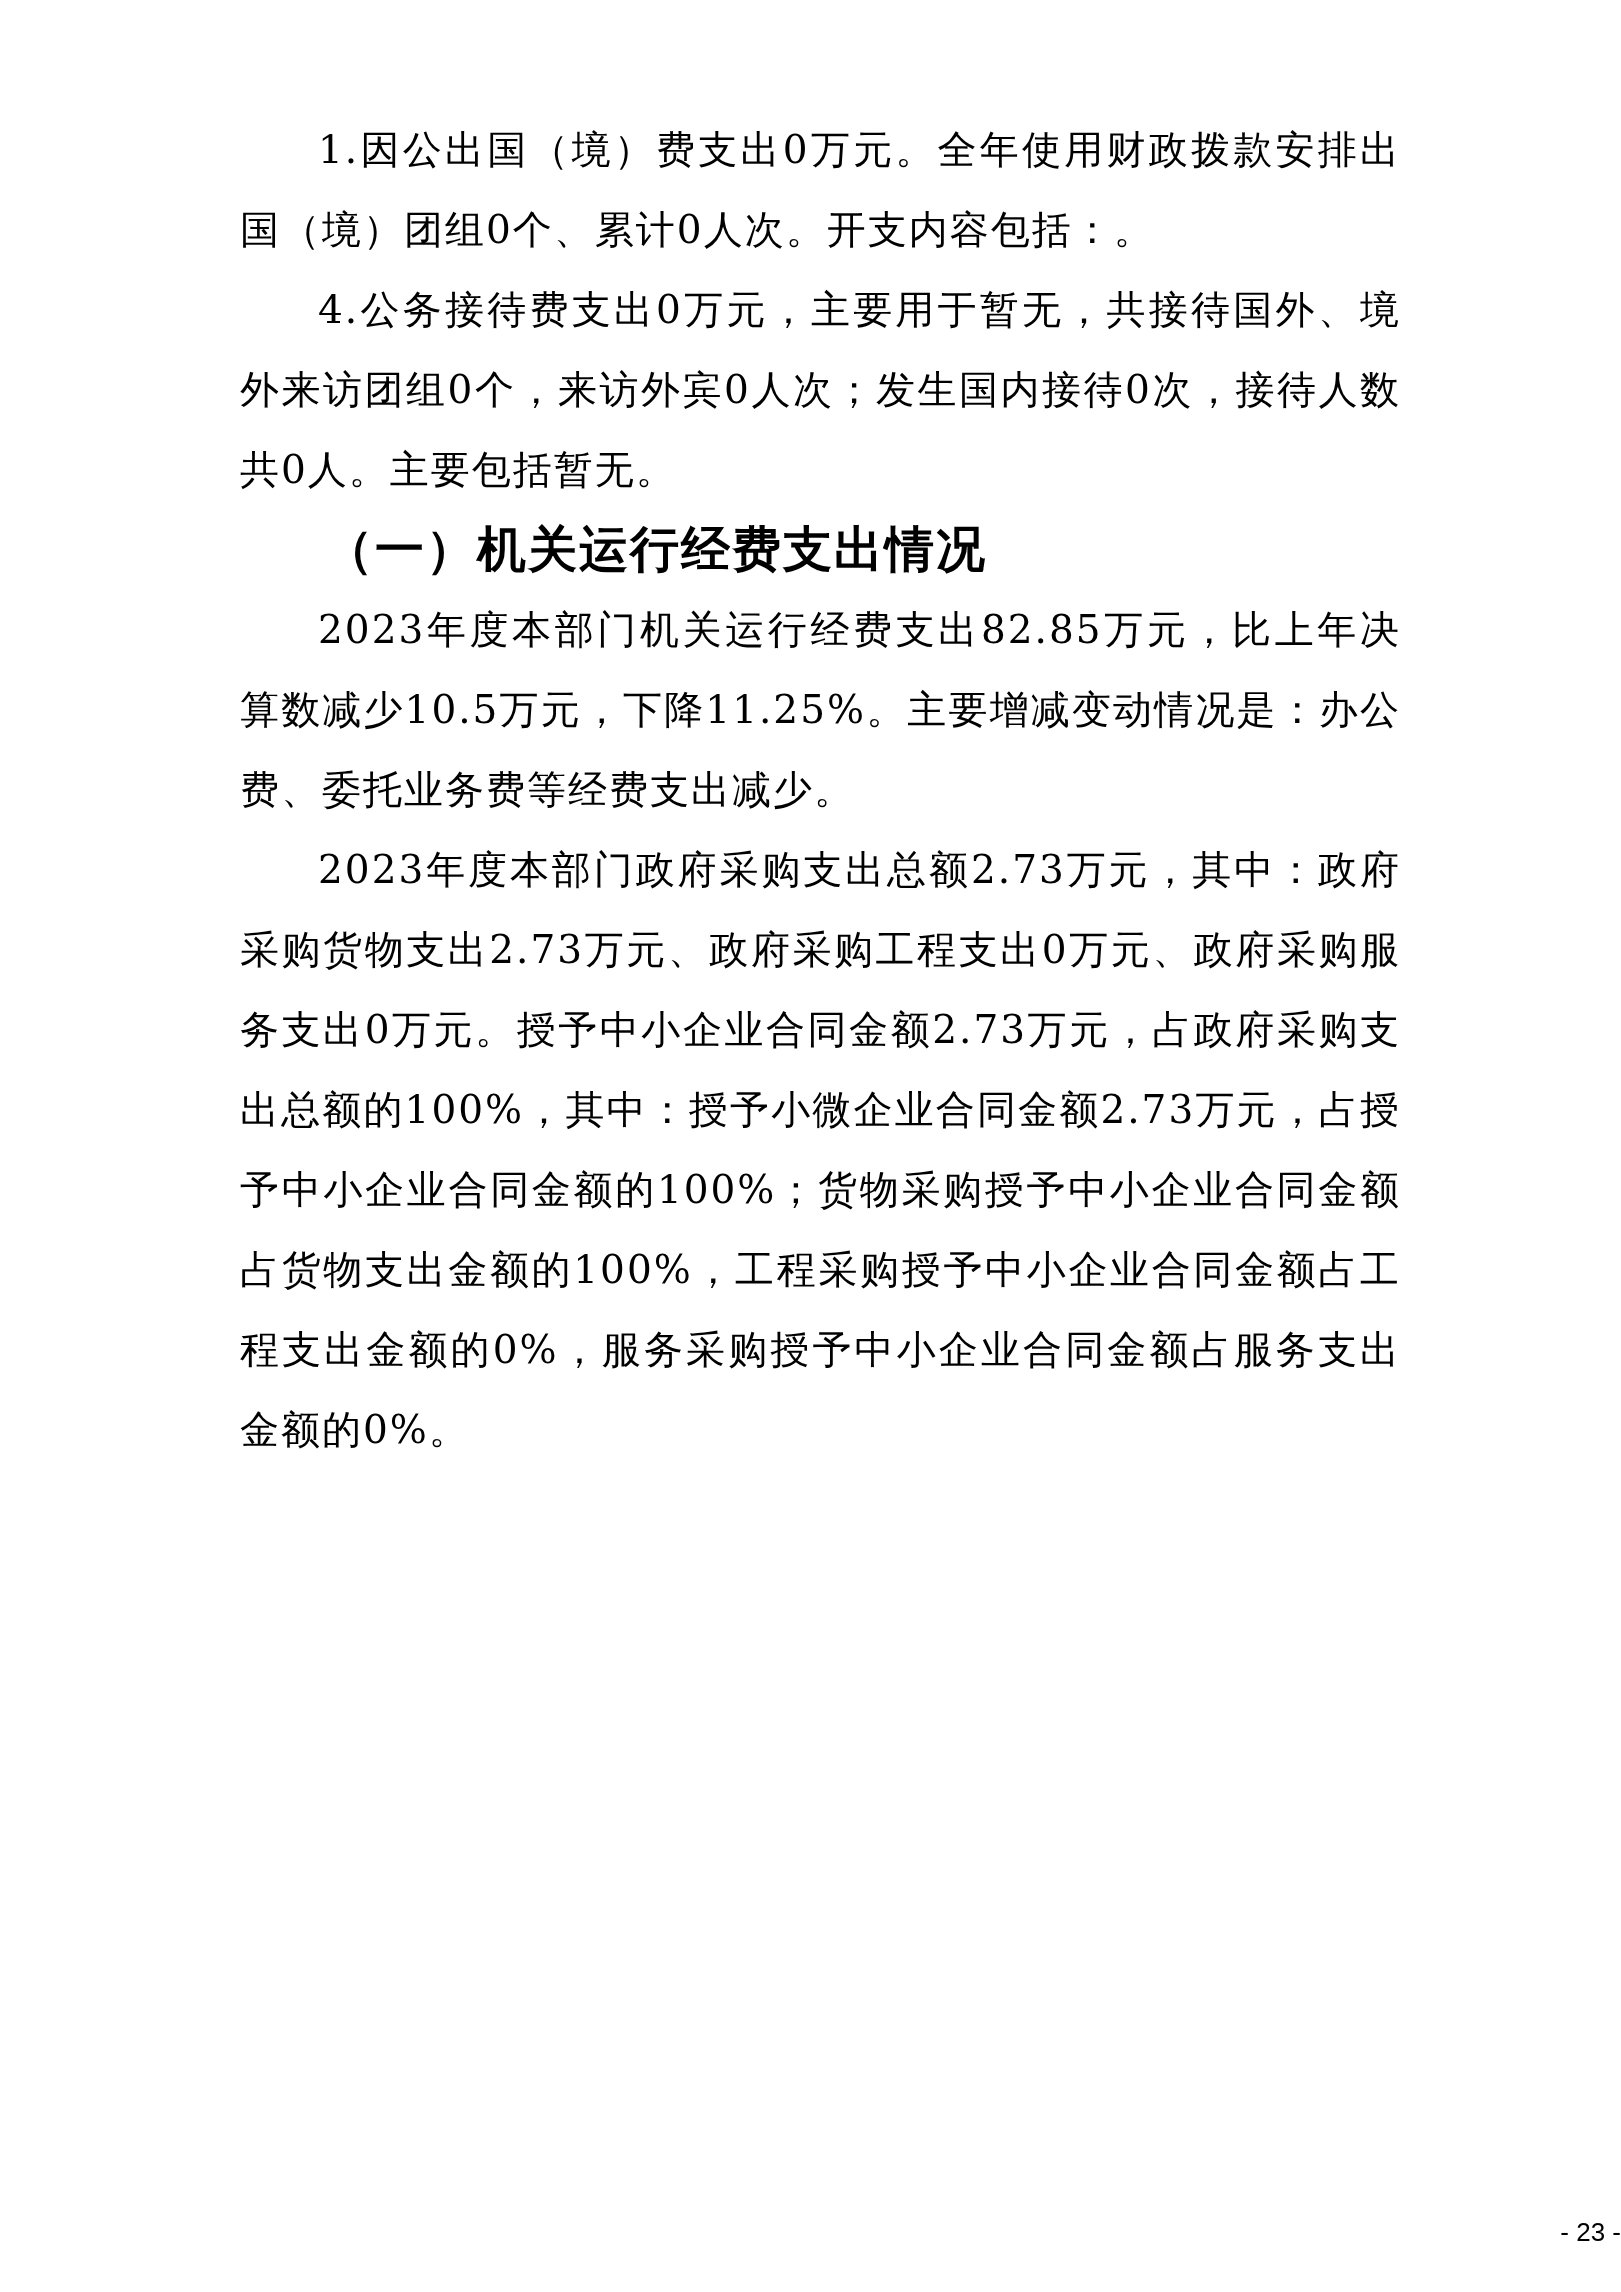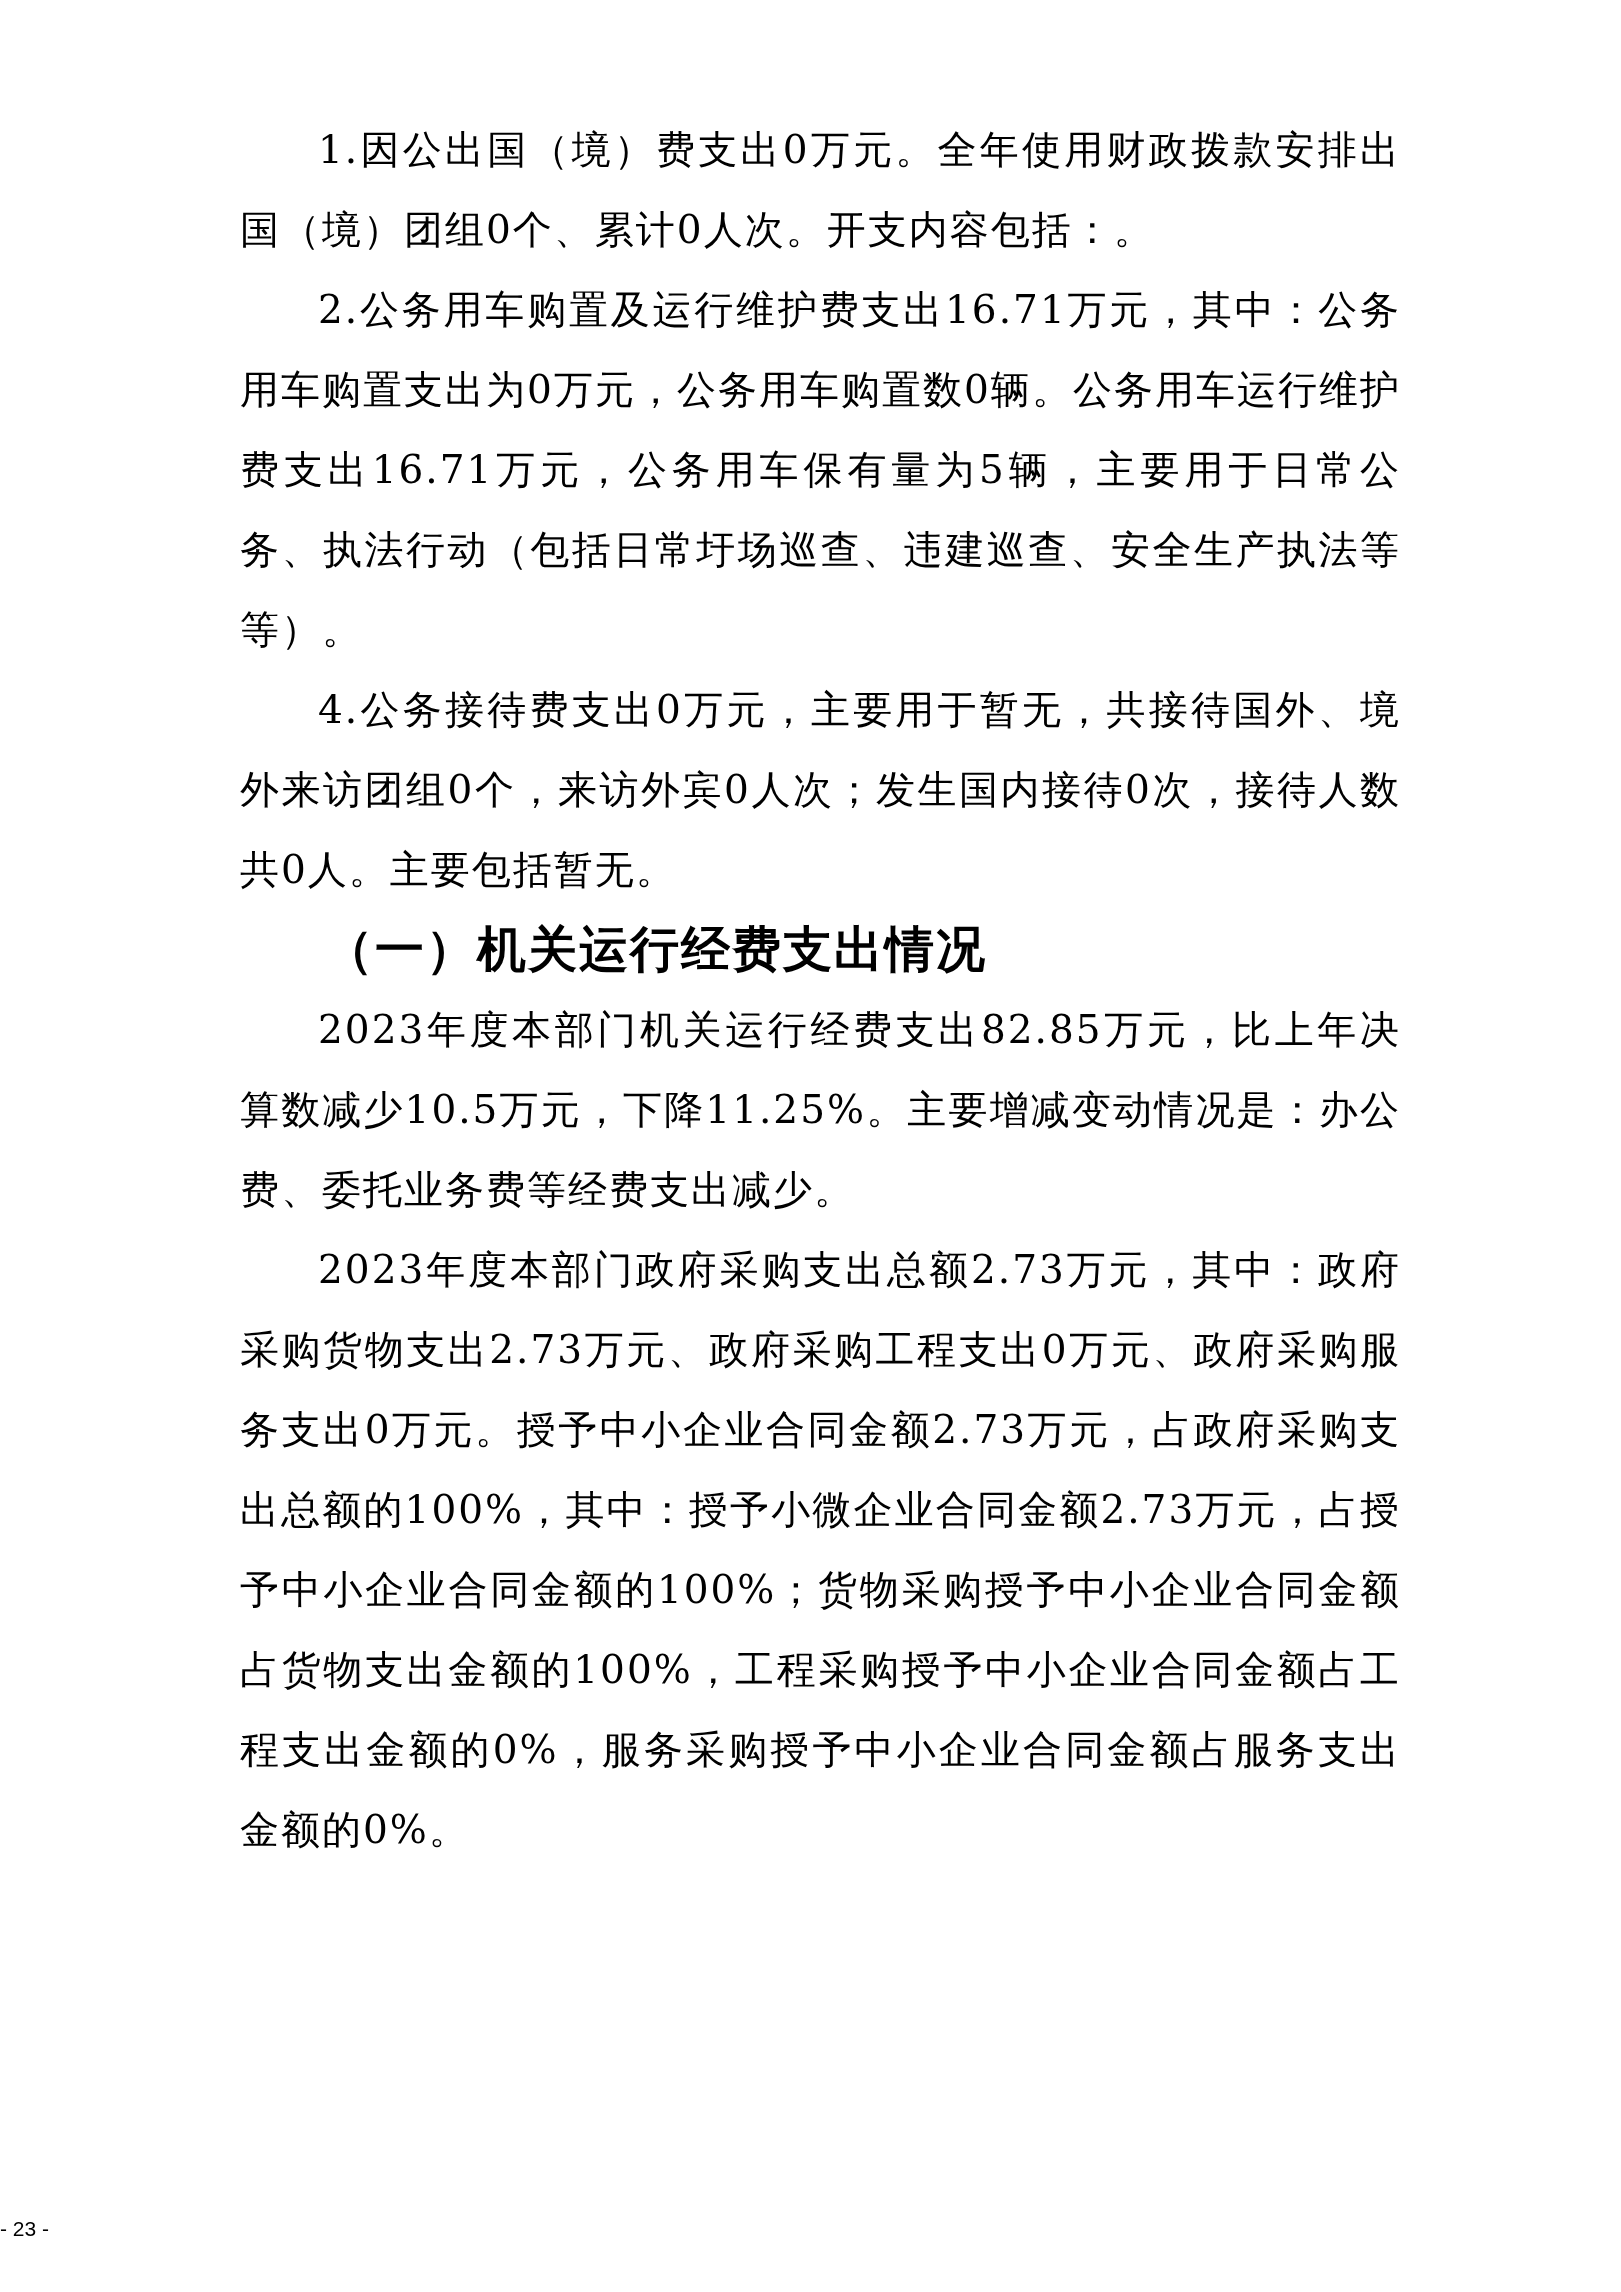--- a/index.html
+++ b/index.html
@@ -5,29 +5,28 @@
   html, body { margin: 0; padding: 0; background: #ffffff; }
   body { width: 1621px; height: 2293px; position: relative; overflow: hidden;
          font-family: "DejaVu Serif", "Liberation Serif", serif; color: #000; }
   .page { position: absolute; left: 240px; top: 110px; width: 1161px; }
   .para { font-size: 39px; line-height: 80px; text-align: justify; text-indent: 78px;
           letter-spacing: 2px; margin: 0; word-break: break-all; }
   .h1 { font-family: "DejaVu Sans", "Liberation Sans", sans-serif; font-size: 39px;
         line-height: 80px; margin: 0; padding-left: 84px; font-weight: normal; letter-spacing: 2px; }
   .h2 { font-family: "DejaVu Sans", "Liberation Sans", sans-serif; font-size: 49px;
         line-height: 80px; margin: 0; padding-left: 84px; font-weight: bold; letter-spacing: 2px; }
-  .page-number { position: absolute; top: 2217px; left: 0; width: 1621px; text-align: left;
-                 font-family: "Liberation Sans", sans-serif; font-size: 21px; }
+  .page-number { position: absolute; top: 2217px; left: 0; width: 1621px; text-align: right;
+                 font-family: "Liberation Sans", sans-serif; font-size: 26px; }
 </style>
 </head>
 <body>
 
 <div class="page">
   <p class="para">1.因公出国（境）费支出0万元。全年使用财政拨款安排出国（境）团组0个、累计0人次。开支内容包括：。</p>
-  <p class="para">2.公务用车购置及运行维护费支出16.71万元，其中：公务用车购置支出为0万元，公务用车购置数0辆。公务用车运行维护费支出16.71万元，公务用车保有量为5辆，主要用于日常公务、执法行动（包括日常圩场巡查、违建巡查、安全生产执法等等）。</p>
   <p class="para">4.公务接待费支出0万元，主要用于暂无，共接待国外、境外来访团组0个，来访外宾0人次；发生国内接待0次，接待人数共0人。主要包括暂无。</p>
 
 
   <h3 class="h2">（一）机关运行经费支出情况</h3>
   <p class="para">2023年度本部门机关运行经费支出82.85万元，比上年决算数减少10.5万元，下降11.25%。主要增减变动情况是：办公费、委托业务费等经费支出减少。</p>
 
   <p class="para">2023年度本部门政府采购支出总额2.73万元，其中：政府采购货物支出2.73万元、政府采购工程支出0万元、政府采购服务支出0万元。授予中小企业合同金额2.73万元，占政府采购支出总额的100%，其中：授予小微企业合同金额2.73万元，占授予中小企业合同金额的100%；货物采购授予中小企业合同金额占货物支出金额的100%，工程采购授予中小企业合同金额占工程支出金额的0%，服务采购授予中小企业合同金额占服务支出金额的0%。</p>
 </div>
 
 <div class="page-number">- 23 -</div>

